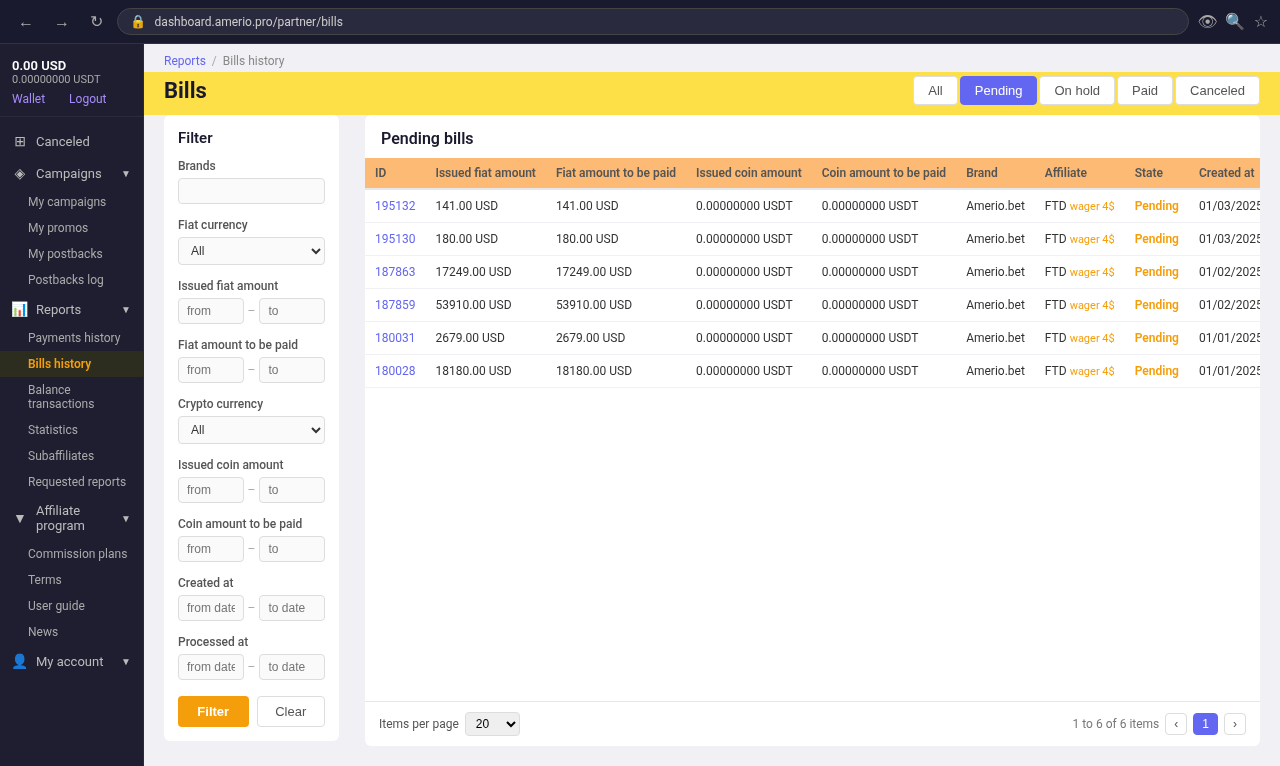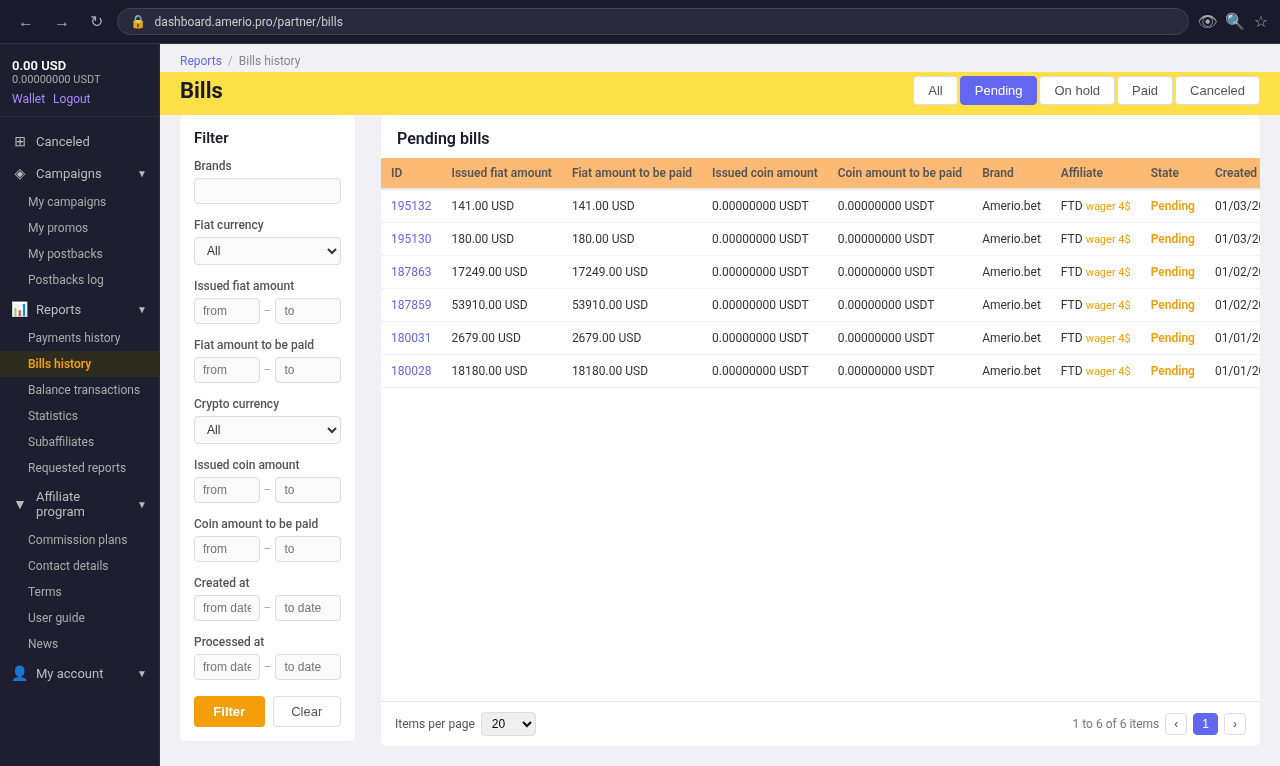--- a/index.html
+++ b/index.html
@@ -9,25 +9,25 @@
     .top-bar { height: 44px; background: #1a1a2e; display: flex; align-items: center; padding: 0 12px; gap: 8px; border-bottom: 1px solid #333; flex-shrink: 0; }
     .nav-btn { background: none; border: none; color: #aaa; cursor: pointer; font-size: 16px; padding: 4px 6px; border-radius: 4px; }
     .url-bar { flex: 1; background: #2a2a3e; border: 1px solid #444; border-radius: 20px; padding: 5px 12px; color: #ddd; font-size: 12px; display: flex; align-items: center; gap: 8px; }
     .url-text { color: #ccc; font-size: 12px; }
     .top-icons { display: flex; gap: 8px; color: #aaa; font-size: 16px; }
 
     
     .app { display: flex; flex: 1; overflow: hidden; }
 
     
-    .sidebar { width: 160px; background: #1e1e30; display: flex; flex-direction: column; flex-shrink: 0; overflow-y: auto; border-right: 1px solid #2a2a3e; }
+    .sidebar { width: 144px; background: #1e1e30; display: flex; flex-direction: column; flex-shrink: 0; overflow-y: auto; border-right: 1px solid #2a2a3e; }
     .sidebar-top { padding: 14px 12px 10px; border-bottom: 1px solid #2a2a3e; }
     .balance-usd { font-size: 13px; font-weight: 600; color: #fff; }
     .balance-usdt { font-size: 11px; color: #aaa; }
-    .sidebar-links { display: flex; gap: 8px; margin-top: 6px; }
+    .sidebar-links { display: flex; gap: 24px; margin-top: 6px; }
     .sidebar-link { color: #a78bfa; font-size: 12px; text-decoration: none; cursor: pointer; }
 
     .sidebar-nav { flex: 1; padding: 8px 0; }
     .nav-item { display: flex; align-items: center; gap: 8px; padding: 8px 12px; cursor: pointer; color: #bbb; font-size: 13px; position: relative; }
     .nav-item .icon { width: 16px; height: 16px; flex-shrink: 0; display: flex; align-items: center; justify-content: center; font-size: 14px; }
     .nav-item .arrow { margin-left: auto; font-size: 10px; }
     .sub-item { padding: 6px 12px 6px 28px; cursor: pointer; color: #aaa; font-size: 12px; }
     .sub-item.active { color: #f59e0b; font-weight: 600; background: #2d2d1f; }
 
     
@@ -136,21 +136,20 @@
       <div class="sub-item">Statistics</div>
       <div class="sub-item">Subaffiliates</div>
       <div class="sub-item">Requested reports</div>
 
       <div class="nav-item">
         <span class="icon">▼</span>
         <span>Affiliate program</span>
         <span class="arrow">▼</span>
       </div>
       <div class="sub-item">Commission plans</div>
-      <div class="sub-item">Contact details</div>
       <div class="sub-item">Terms</div>
       <div class="sub-item">User guide</div>
       <div class="sub-item">News</div>
 
       <div class="nav-item">
         <span class="icon">👤</span>
         <span>My account</span>
         <span class="arrow">▼</span>
       </div>
     </div>

